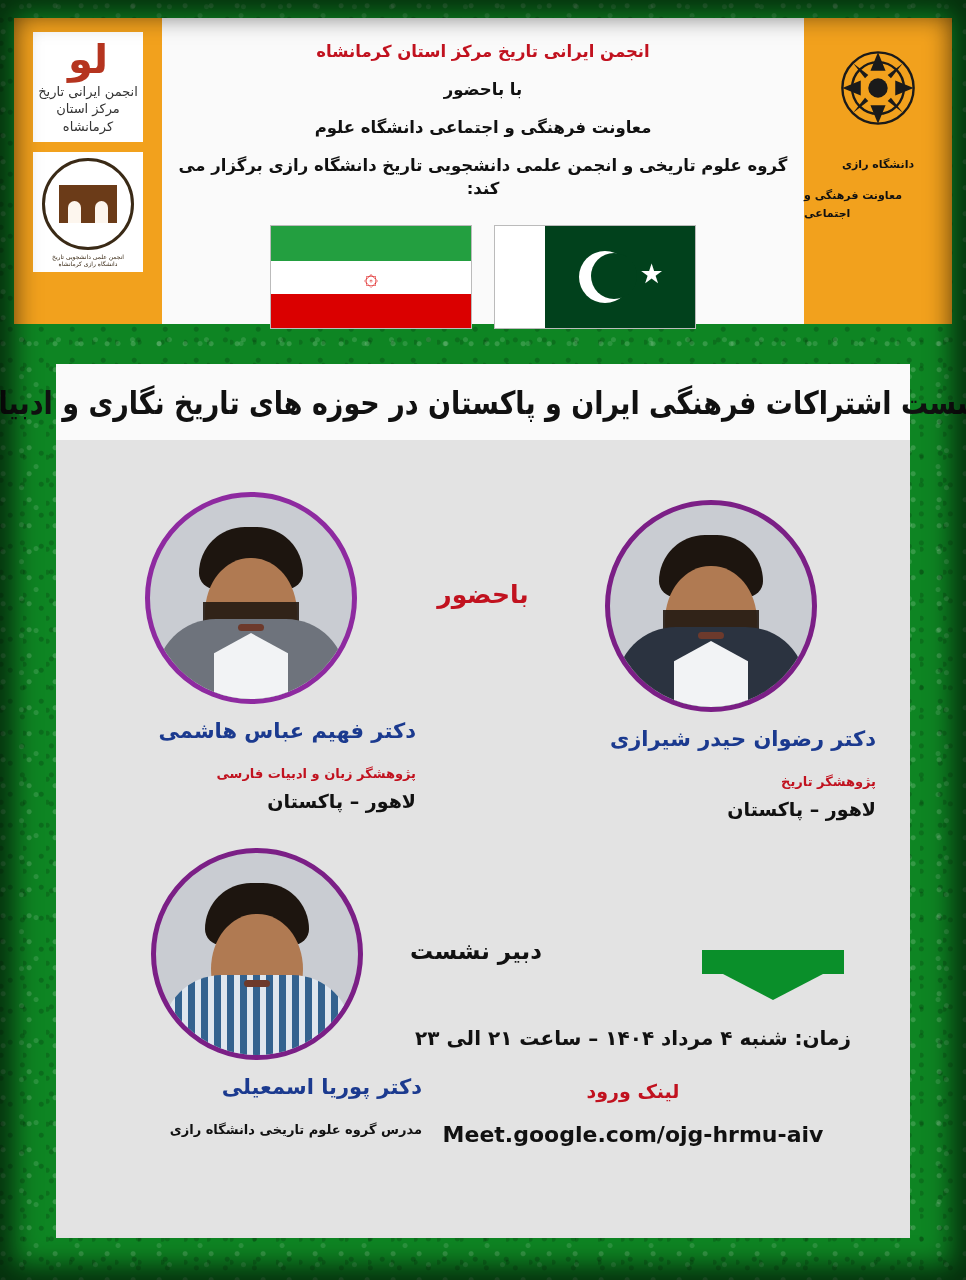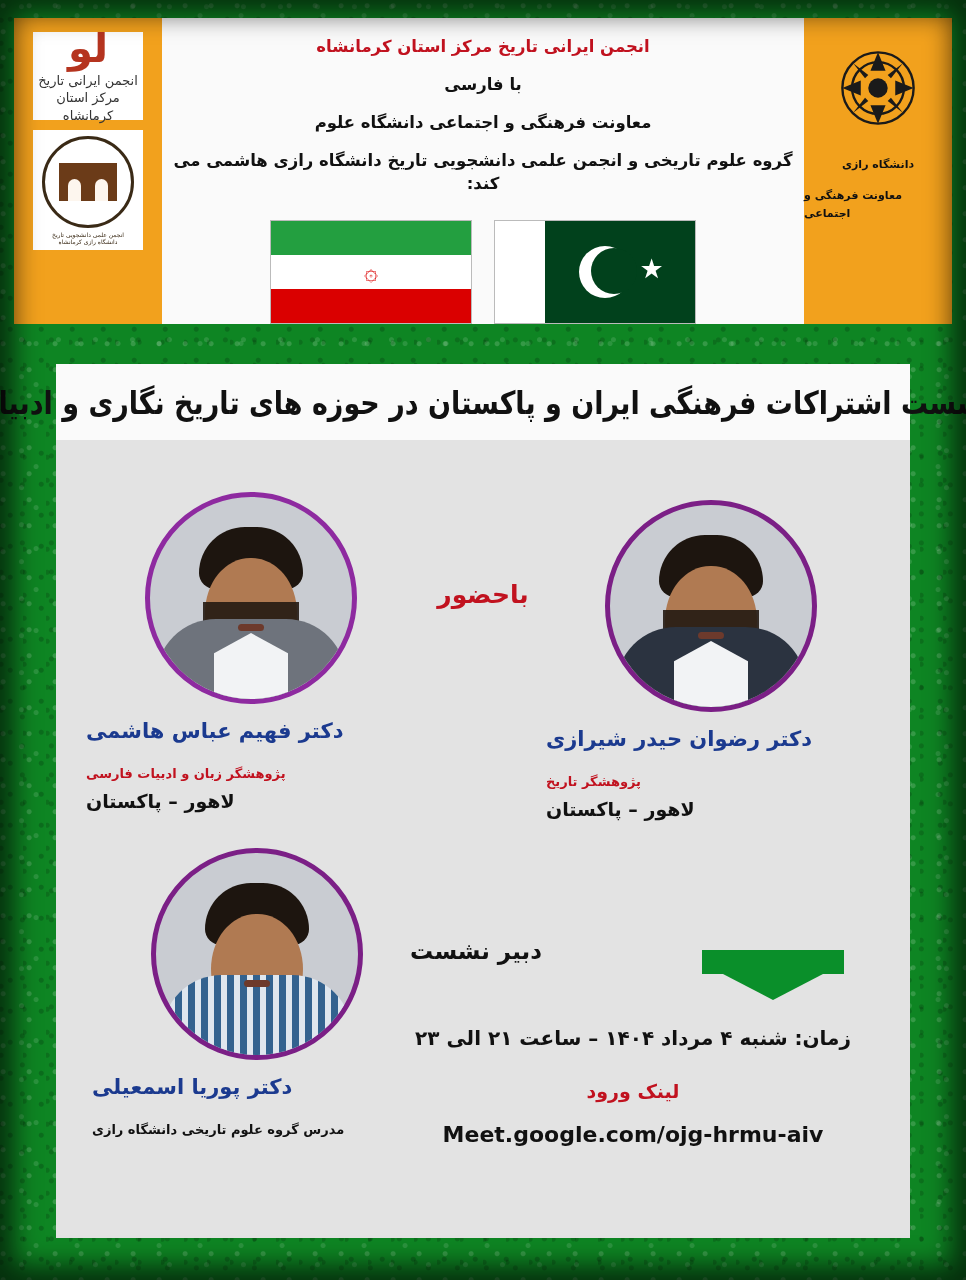--- a/index.html
+++ b/index.html
@@ -56,21 +56,21 @@
     flex: 0 0 148px;
     background: #f2a11d;
     display: flex;
     flex-direction: column;
     align-items: center;
     padding-top: 14px;
     gap: 10px;
   }
   .hdr-side.left { order: 3; }
   .logo-box {
-    width: 110px; height: 88px;
+    width: 110px; height: 110px;
     background: #fff;
     display: flex; flex-direction: column;
     align-items: center; justify-content: center;
     padding: 4px;
   }
   .logo-box.tall { height: 120px; }
   .logo-mark {
     font-size: 40px; color: #b5341f; line-height: 1;
     font-weight: bold;
   }
@@ -108,21 +108,20 @@
     font-size: 11px; color: #111; text-align: left; line-height: 1.7;
     margin-top: 2px; font-weight: bold;
   }
   .hdr-center {
     flex: 1;
     display: flex;
     flex-direction: column;
     align-items: center;
     padding-top: 22px;
     order: 2;
-    justify-content: flex-end;
   }
   .hdr-line {
     font-size: 16.5px;
     font-weight: bold;
     color: #111;
     margin-bottom: 15px;
     text-align: center;
     line-height: 1.4;
   }
   .hdr-line.red { color: #c1121f; }
@@ -195,21 +194,21 @@
   .body-panel {
     position: absolute;
     top: 440px; left: 56px; right: 56px;
     bottom: 42px;
     background: #e3e3e3;
     z-index: 11;
   }
 
   .speaker {
     position: absolute;
-    text-align: left;
+    text-align: right;
     width: 330px;
   }
   .sp-right { top: 60px; right: 34px; }
   .sp-left  { top: 52px; left: 30px; }
   .sp-bottom{ top: 408px; left: 36px; }
 
   .avatar {
     width: 212px; height: 212px;
     border-radius: 50%;
     margin: 0 auto;
@@ -387,23 +386,23 @@
             <circle cx="50" cy="50" r="9" fill="#1a1a1a" stroke="none"></circle>
           </g>
         </svg>
       </div>
       <div class="razi-cap">دانشگاه رازی</div>
       <div class="razi-cap">معاونت فرهنگی و اجتماعی</div>
     </div>
 
     <div class="hdr-center">
       <div class="hdr-line red">انجمن ایرانی تاریخ  مرکز استان کرمانشاه</div>
-      <div class="hdr-line">با فارسی</div>
+      <div class="hdr-line">با باحضور</div>
       <div class="hdr-line">معاونت  فرهنگی  و اجتماعی  دانشگاه علوم</div>
-      <div class="hdr-line">گروه  علوم تاریخی و انجمن علمی دانشجویی  تاریخ دانشگاه رازی  هاشمی می کند:</div>
+      <div class="hdr-line">گروه  علوم تاریخی و انجمن علمی دانشجویی  تاریخ دانشگاه رازی  برگزار می کند:</div>
 
       <div class="flags">
         <div class="flag flag-pk">
           <div class="pk-green">
             <div class="pk-crescent"></div>
             <div class="pk-star">★</div>
           </div>
           <div class="pk-white"></div>
         </div>
         <div class="flag flag-ir">

